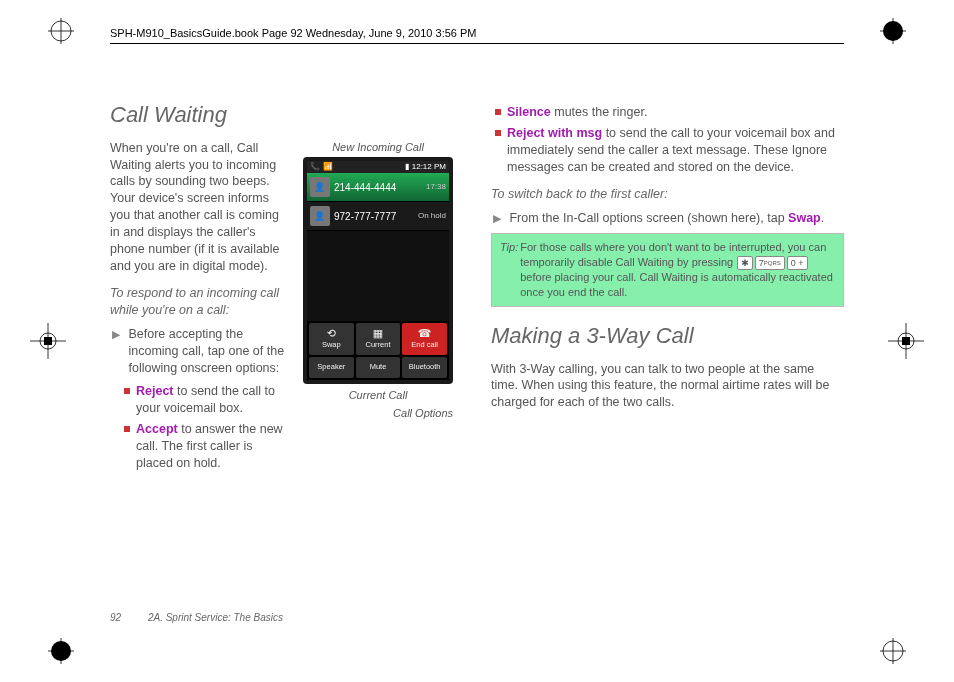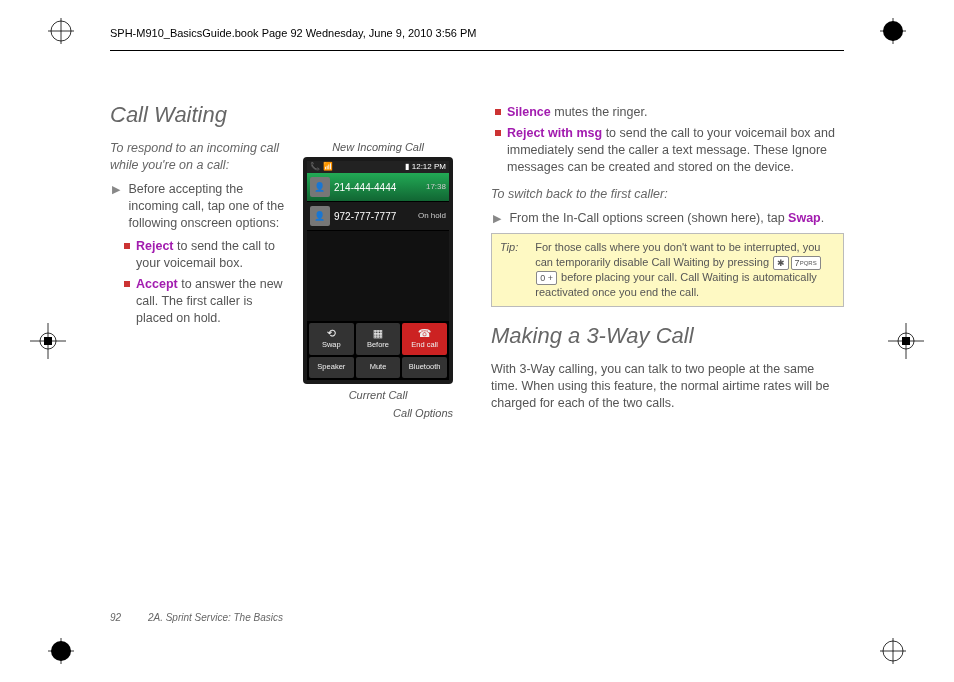--- a/index.html
+++ b/index.html
@@ -25,21 +25,21 @@
   .cm-mr { top: 50%; right: 30px; transform: translateY(-50%); }
 
   .header-line {
     position: absolute;
     top: 26px;
     left: 110px;
     right: 110px;
     border-bottom: 0.5px solid #000;
     font-size: 11px;
     color: #000;
-    padding-bottom: 9px;
+    padding-bottom: 2px;
   }
 
   .page {
     position: absolute;
     top: 100px;
     left: 110px;
     right: 110px;
     bottom: 60px;
   }
 
@@ -116,26 +116,26 @@
     display:flex; flex-direction:column; align-items:center; gap:1px;
   }
   .pbtn.red { background:#c22;}
   .pbtn .ic { font-size:11px; line-height:1; }
 
   .fig-label { font-size:11px; color:#555; font-style:italic; }
   .fig-labels-bottom { display:flex; justify-content:space-around; margin-top:4px;}
 
   
   .tip-box {
-    background:#fef9c3;
+    background:#86efac;
     border:1px solid #bbb;
     padding:6px 8px;
     font-size:11px;
     display:flex;
-    gap:17px;
+    gap:2px;
     line-height:1.35;
     margin: 6px 0 14px 0;
   }
   .tip-box .tip-label { font-style:italic; color:#555; flex:0 0 auto;}
   .tip-box .tip-body { flex:1; }
   .keycap {
     display:inline-block; border:1px solid #888; border-radius:2px;
     background:#fff; font-size:9px; padding:0 3px; min-width:14px;
     text-align:center; line-height:13px; height:14px; vertical-align:middle;
     margin: 0 1px;
@@ -237,21 +237,21 @@
             <div class="meta">On hold</div>
           </div>
           <div class="phone-body"></div>
           <div class="btn-grid">
             <div class="pbtn">
                 <span class="ic">⟲</span>
                 <span>Swap</span>
               </div>
             <div class="pbtn">
                 <span class="ic">▦</span>
-                <span>Before</span>
+                <span>Current</span>
               </div>
             <div class="pbtn red">
                 <span class="ic">☎</span>
                 <span>End call</span>
               </div>
             <div class="pbtn">
                 <span>Speaker</span>
               </div>
             <div class="pbtn">
                 <span>Mute</span>
@@ -262,20 +262,21 @@
           </div>
         </div>
         <div class="fig-labels-bottom">
           <span class="fig-label">Current Call</span>
         </div>
         <div class="fig-labels-bottom" style="justify-content:flex-end; padding-right:10px;">
           <span class="fig-label">Call Options</span>
         </div>
       </div>
 
+      <p>When you're on a call, Call Waiting alerts you to incoming calls by sounding two beeps. Your device's screen informs you that another call is coming in and displays the caller's phone number (if it is available and you are in digital mode).</p>
 
       <p class="lead-in">To respond to an incoming call while you're on a call:</p>
 
       <div class="arrow-item">
         <span class="arrow">▶</span>
         <span class="txt">Before accepting the incoming call, tap one of the following onscreen options:</span>
       </div>
 
       <div class="sub-item">
         <span class="sub-bullet"></span>

